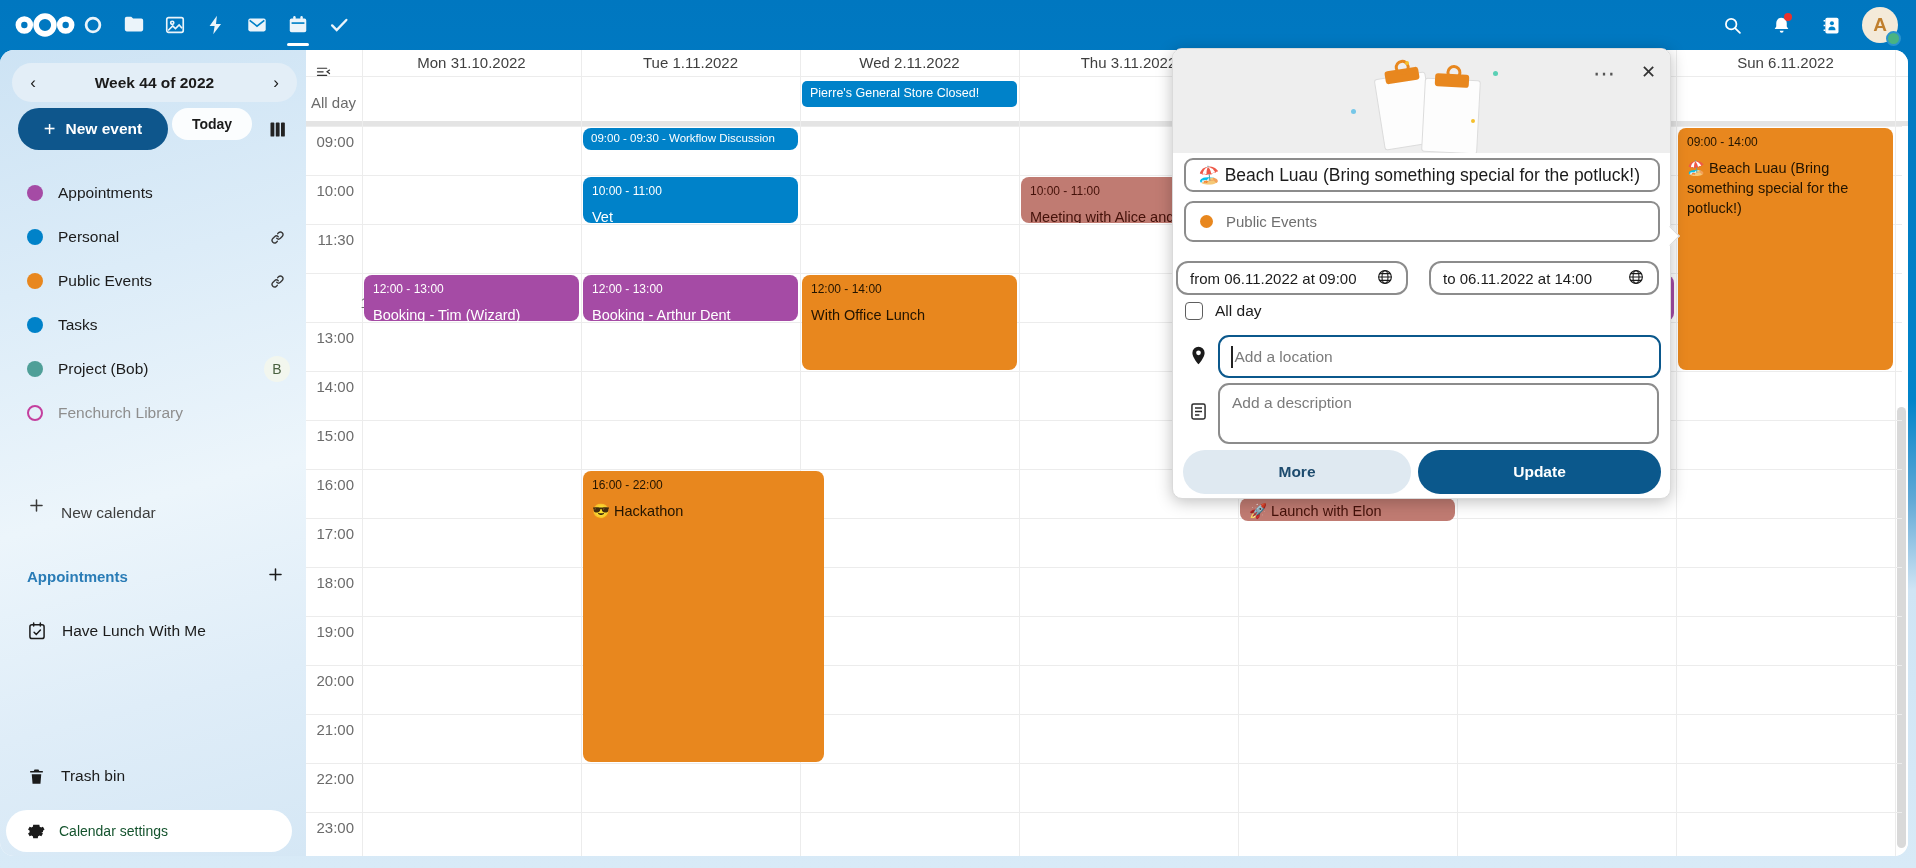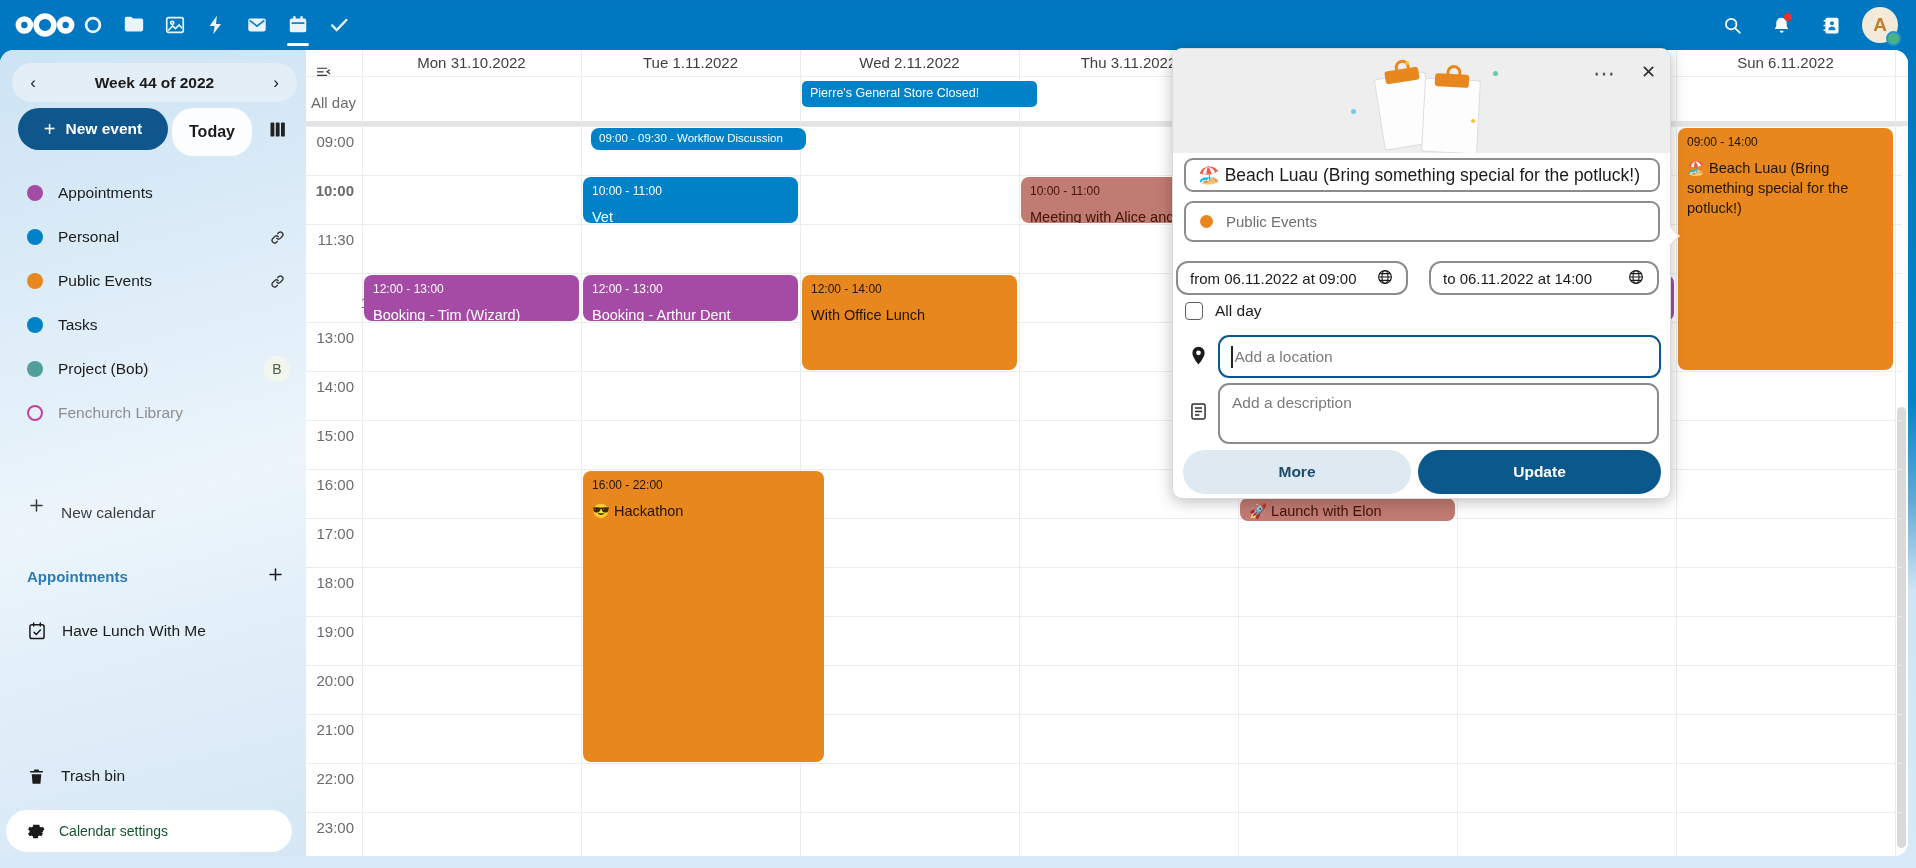--- a/index.html
+++ b/index.html
@@ -39,22 +39,22 @@
              background:linear-gradient(165deg,#cde3f4 0%,#dcecf8 28%,#ecf5fb 55%,#dfedf8 78%,#d5e7f5 100%);
              font-size:15.5px; color:#1b1b1b; }
   .week-pill { position:absolute; left:12px; top:13px; width:285px; height:39px; background:#e3eef7;
                border-radius:20px; display:flex; align-items:center; justify-content:space-between; padding:0 6px; }
   .chev { width:30px; height:30px; border:none; background:none; font-size:17px; color:#1b1b1b; cursor:pointer; }
   .week-label { font-weight:bold; font-size:15.5px; }
   .btn-new-event { position:absolute; left:18px; top:58px; width:150px; height:42px; border:none; cursor:pointer;
                    background:#0e568c; color:#fff; font-weight:bold; font-size:15.5px; border-radius:21px;
                    display:flex; align-items:center; justify-content:center; gap:10px; font-family:inherit; }
   .btn-new-event .plus { font-size:20px; font-weight:normal; }
-  .btn-today { position:absolute; left:172px; top:58px; width:80px; height:48px; border:none; cursor:pointer;
-               background:#fbfdfe; color:#1b1b1b; font-weight:bold; font-size:16px; border-radius:21px; font-family:inherit; }
+  .btn-today { position:absolute; left:172px; top:58px; width:80px; height:32px; border:none; cursor:pointer;
+               background:#fbfdfe; color:#1b1b1b; font-weight:bold; font-size:14px; border-radius:21px; font-family:inherit; }
   .btn-viewtoggle { position:absolute; left:262px; top:68px; width:30px; height:26px; border:none; background:none; cursor:pointer; }
   .cal-list { position:absolute; left:0; top:121px; width:306px; }
   .cal-row { position:relative; height:44px; display:flex; align-items:center; padding:0 16px 0 27px; cursor:pointer; }
   .cal-dot { width:16px; height:16px; border-radius:50%; flex:0 0 16px; margin-right:15px; }
   .cal-ring { width:16px; height:16px; border-radius:50%; flex:0 0 16px; margin-right:15px; background:transparent; }
   .cal-name { flex:1; white-space:nowrap; overflow:hidden; }
   .cal-trail { width:26px; display:flex; justify-content:center; }
   .badge-b { width:26px; height:26px; border-radius:50%; background:#f2f6ee; color:#49603f;
              display:flex; align-items:center; justify-content:center; font-size:14px; }
   .row-line { position:absolute; left:0; width:306px; height:44px; display:flex; align-items:center;
@@ -356,21 +356,21 @@
         <div class="day-hdr" style="left:56px;width:219px;">Mon 31.10.2022</div>
         <div class="day-hdr" style="left:275px;width:219px;">Tue 1.11.2022</div>
         <div class="day-hdr" style="left:494px;width:219px;">Wed 2.11.2022</div>
         <div class="day-hdr" style="left:713px;width:219px;">Thu 3.11.2022</div>
         <div class="day-hdr" style="left:932px;width:219px;">Fri 4.11.2022</div>
         <div class="day-hdr" style="left:1151px;width:219px;">Sat 5.11.2022</div>
         <div class="day-hdr" style="left:1370px;width:219px;">Sun 6.11.2022</div>
         <div class="hline" style="top:76px;"></div>
         <div class="hour-lbl" style="top:83px;">09:00</div>
         <div class="hline" style="top:125px;"></div>
-        <div class="hour-lbl" style="top:132px;font-weight:bold;">10:00</div>
+        <div class="hour-lbl" style="top:132px;">10:00</div>
         <div class="hline" style="top:174px;"></div>
         <div class="hour-lbl" style="top:181px;">11:30</div>
         <div class="hline" style="top:223px;"></div>
         <div class="hour-lbl" style="top:244px;margin-left:44px;">12:00</div>
         <div class="hline" style="top:272px;"></div>
         <div class="hour-lbl" style="top:279px;">13:00</div>
         <div class="hline" style="top:321px;"></div>
         <div class="hour-lbl" style="top:328px;">14:00</div>
         <div class="hline" style="top:370px;"></div>
         <div class="hour-lbl" style="top:377px;">15:00</div>
@@ -383,22 +383,22 @@
         <div class="hline" style="top:566px;"></div>
         <div class="hour-lbl" style="top:573px;">19:00</div>
         <div class="hline" style="top:615px;"></div>
         <div class="hour-lbl" style="top:622px;">20:00</div>
         <div class="hline" style="top:664px;"></div>
         <div class="hour-lbl" style="top:671px;">21:00</div>
         <div class="hline" style="top:713px;"></div>
         <div class="hour-lbl" style="top:720px;">22:00</div>
         <div class="hline" style="top:762px;"></div>
         <div class="hour-lbl" style="top:769px;">23:00</div>
-        <div class="ev ev-allday" style="left:496px;top:31px;width:235px;height:26px;background:#0082c9;">Pierre's General Store Closed!</div>
-        <div class="ev ev-compact" style="left:277px;top:78px;width:215px;height:21.5px;background:#0082c9;color:#ffffff;margin-left:8px;">09:00 - 09:30 - Workflow Discussion</div>
+        <div class="ev ev-allday" style="left:496px;top:31px;width:215px;height:26px;background:#0082c9;">Pierre's General Store Closed!</div>
+        <div class="ev ev-compact" style="left:277px;top:78px;width:215px;height:21.5px;background:#0082c9;color:#ffffff;">09:00 - 09:30 - Workflow Discussion</div>
         <div class="ev" style="left:277px;top:127px;width:215px;height:46px;background:#0082c9;color:#ffffff;">
           <div class="t">10:00 - 11:00</div>
           <div class="n" style="">Vet</div>
         </div>
         <div class="ev" style="left:58px;top:225px;width:215px;height:46px;background:#a54ba5;color:#ffffff;">
           <div class="t">12:00 - 13:00</div>
           <div class="n" style="">Booking - Tim (Wizard)</div>
         </div>
         <div class="ev" style="left:277px;top:225px;width:215px;height:46px;background:#a54ba5;color:#ffffff;">
           <div class="t">12:00 - 13:00</div>

